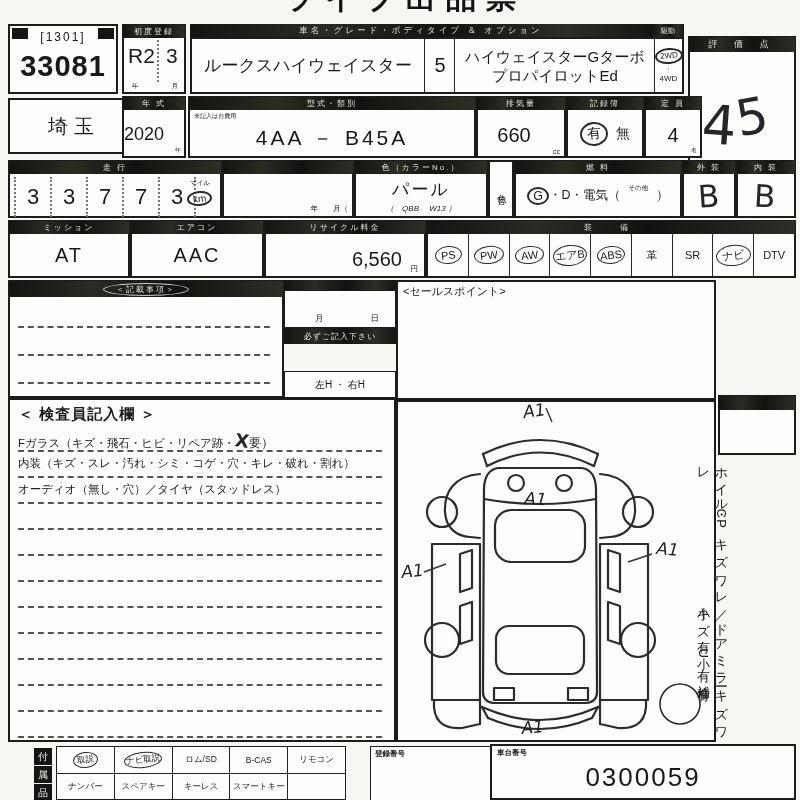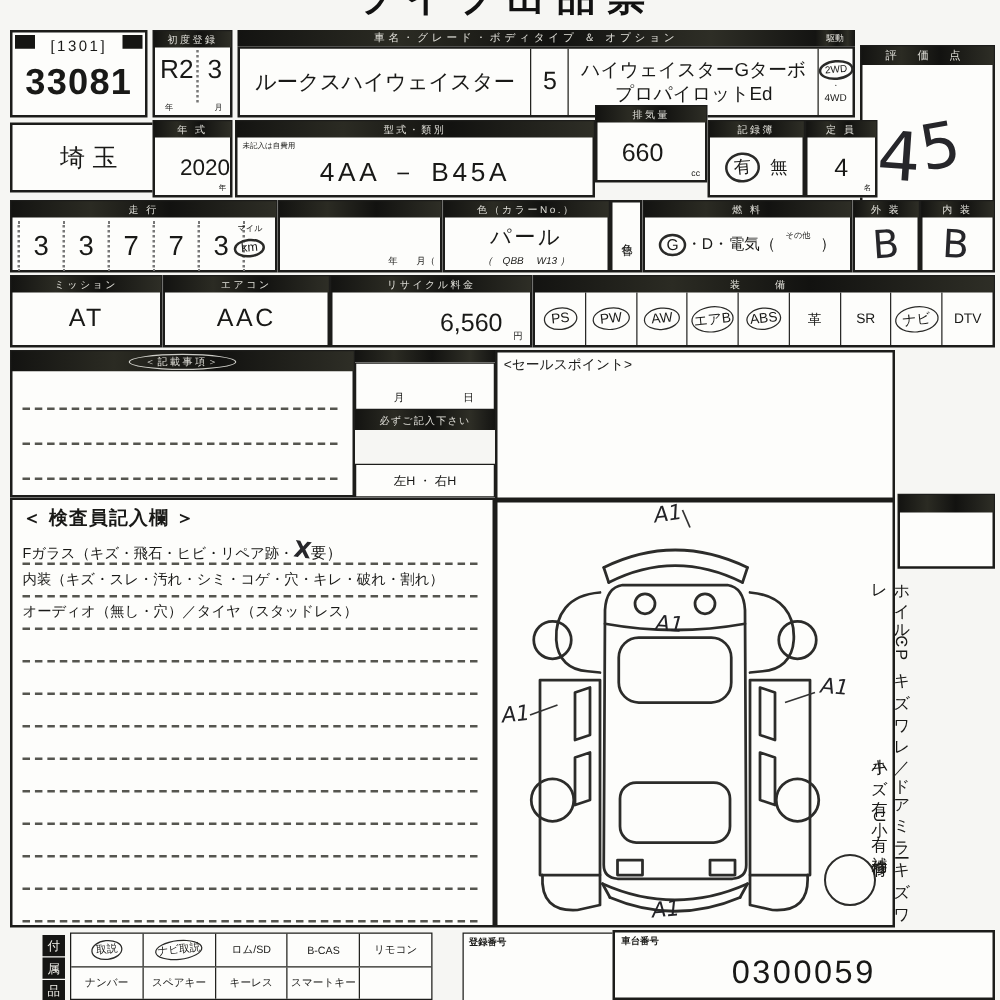--- a/index.html
+++ b/index.html
@@ -72,31 +72,31 @@
     <div class="t hw" style="left:12px;top:56px;font-size:54px;transform:rotate(4deg);">4</div>
     <div class="t hw" style="left:46px;top:50px;font-size:50px;transform:rotate(-10deg);">5</div>
   </div>
 
   <div class="box" style="left:8px;top:98px;width:132px;height:56px;">
     <div class="ctr" style="width:100%;height:100%;font-size:20px;letter-spacing:6px;">埼玉</div>
   </div>
 
   <div class="box" style="left:122px;top:96px;width:64px;height:62px;">
     <div class="inbar">年 式</div>
-    <div class="t" style="left:0;right:0;top:26px;text-align:right;font-size:18px;">2020</div>
+    <div class="t" style="left:0;right:0;top:26px;text-align:left;font-size:18px;">2020</div>
     <div class="t" style="right:3px;bottom:1px;font-size:6px;">年</div>
   </div>
 
   <div class="box" style="left:188px;top:96px;width:288px;height:62px;">
     <div class="inbar">型式・類別</div>
     <div class="t" style="left:4px;top:14px;font-size:6px;">未記入は自費用</div>
     <div class="t" style="left:0;right:0;top:26px;text-align:center;font-size:21px;letter-spacing:3px;">4AA － B45A</div>
   </div>
 
-  <div class="box" style="left:476px;top:84px;width:90px;height:62px;">
+  <div class="box" style="left:476px;top:96px;width:90px;height:62px;">
     <div class="inbar">排気量</div>
     <div class="t" style="left:0;right:14px;top:26px;text-align:center;font-size:20px;">660</div>
     <div class="t" style="right:4px;bottom:1px;font-size:7px;">cc</div>
   </div>
 
   <div class="box" style="left:566px;top:96px;width:78px;height:62px;">
     <div class="inbar">記録簿</div>
     <div class="ctr" style="position:absolute;left:0;right:0;top:13px;bottom:0;gap:8px;font-size:14px;">
       <span class="oval" style="padding:1px 5px;">有</span>
       <span>無</span>

